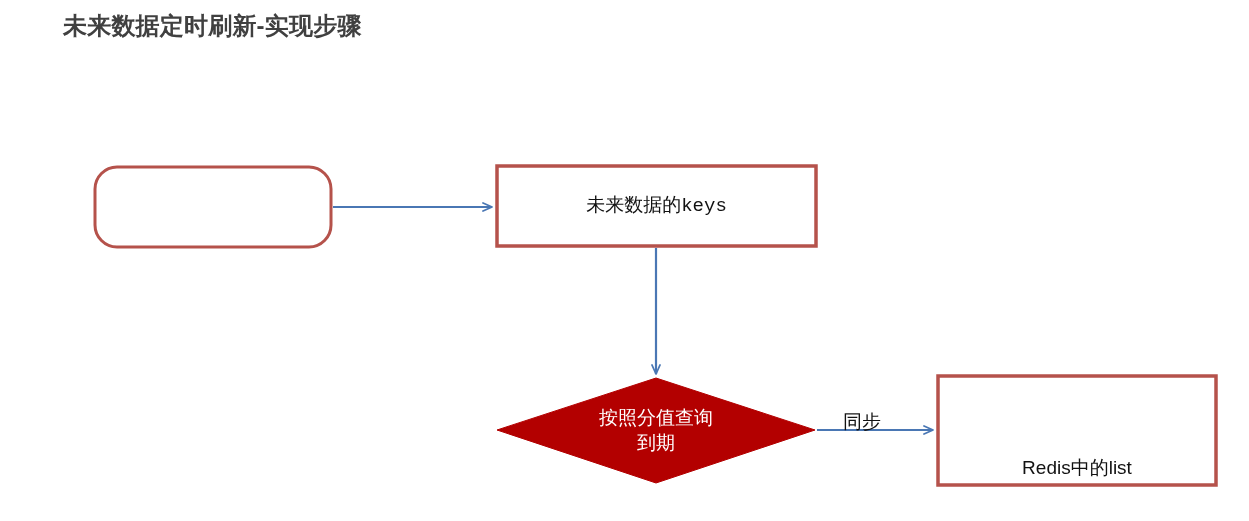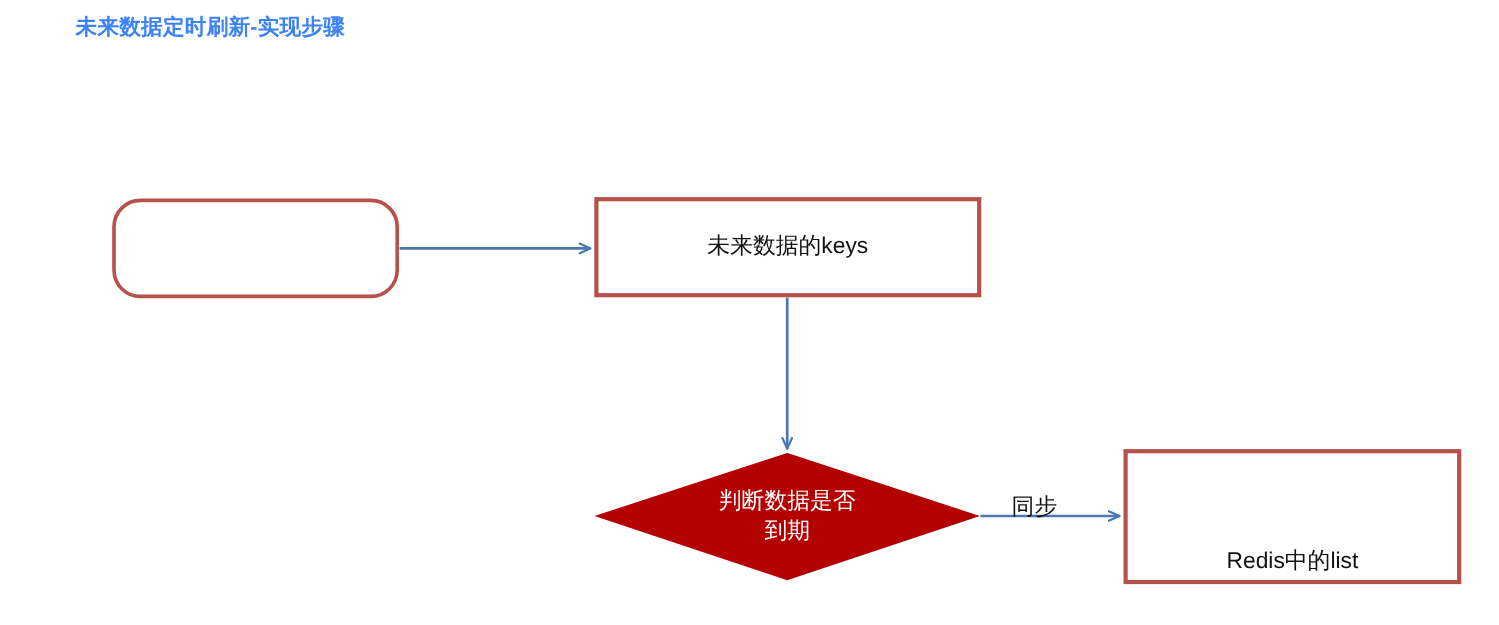--- a/index.html
+++ b/index.html
@@ -18,23 +18,23 @@
   #diagram-canvas {
     position: absolute;
     left: 0; top: 0;
     width: 1249px;
     height: 521px;
   }
   #page-title {
     position: absolute;
     left: 63px;
     top: 10px;
-    font-size: 18px;
+    font-size: 24px;
     font-weight: bold;
-    color: #3b82f6;
+    color: #404040;
     letter-spacing: 0.2px;
     white-space: nowrap;
   }
   .svg-layer {
     position: absolute;
     left: 0; top: 0;
     width: 1249px;
     height: 521px;
   }
   .node-label {
@@ -51,20 +51,21 @@
     left: 95px; top: 167px;
     width: 236px; height: 80px;
     font-size: 20px;
     color: #121212;
   }
   #label-keys {
     left: 497px; top: 166px;
     width: 319px; height: 80px;
     font-size: 19px;
     color: #121212;
+    font-family: Liberation Mono, monospace;
   }
   #label-decision {
     left: 536px; top: 378px;
     width: 240px; height: 105px;
     font-size: 19px;
     color: #ffffff;
     line-height: 1.3;
   }
   #label-redislist {
     left: 938px; top: 376px;
@@ -130,21 +131,21 @@
     <line x1="333" y1="207" x2="492" y2="207" stroke="#4a77b4" stroke-width="2.2" marker-end="url(#arrowOpen)"></line>
 
     <line x1="656" y1="248" x2="656" y2="374" stroke="#4a77b4" stroke-width="2.2" marker-end="url(#arrowOpen)"></line>
 
     <line x1="817" y1="430" x2="933" y2="430" stroke="#4a77b4" stroke-width="2.2" marker-end="url(#arrowOpen)"></line>
   </svg>
 
 
   <div class="node-label" id="label-keys">未来数据的keys</div>
 
-  <div class="node-label" id="label-decision">判断数据是否
+  <div class="node-label" id="label-decision">按照分值查询
 到期</div>
 
   <div class="node-label" id="label-redislist">Redis中的list</div>
 
 
   <div class="edge-label" id="edge-label-sync">同步</div>
 
 </div>
 
 </body></html>

